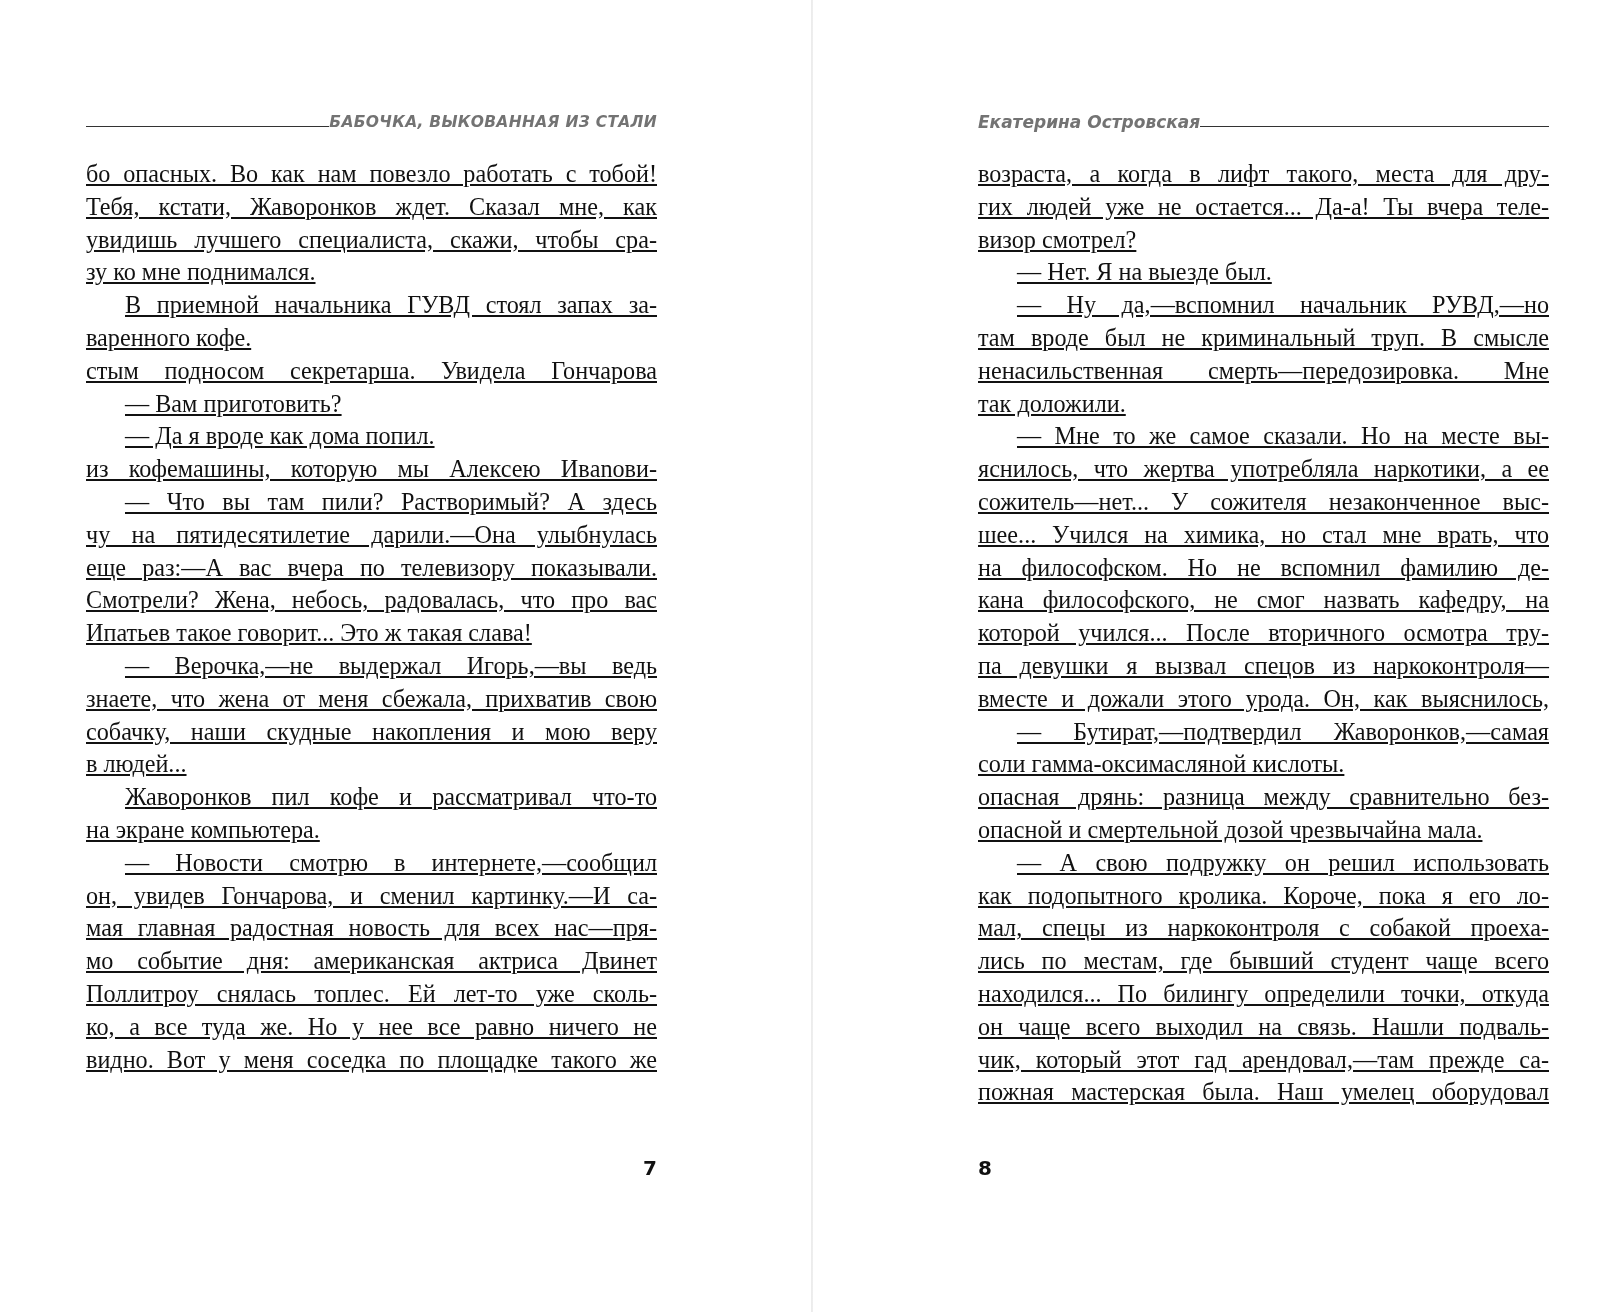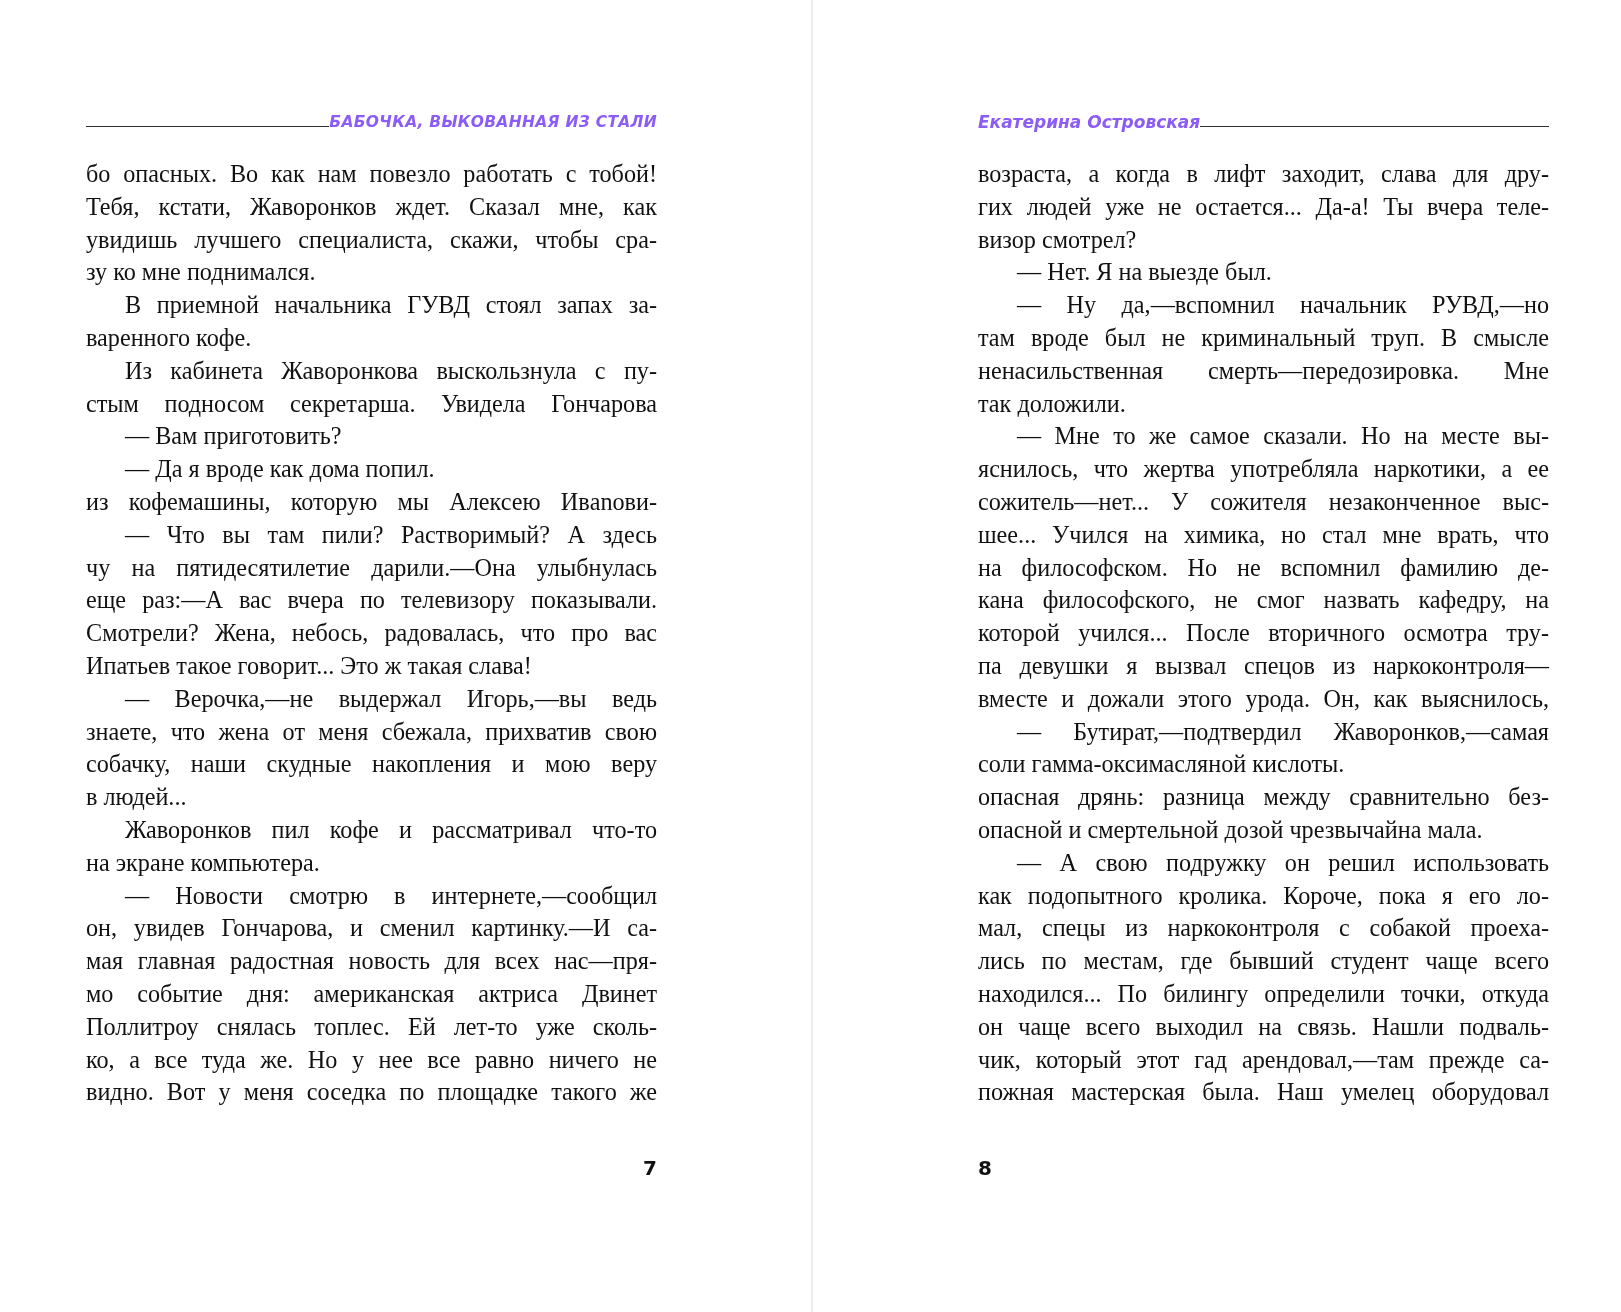--- a/index.html
+++ b/index.html
@@ -5,26 +5,26 @@
   html, body { margin: 0; padding: 0; background: #ffffff; }
   body { width: 1621px; height: 1312px; position: relative; overflow: hidden; }
   .spread { position: absolute; left: 0; top: 0; width: 1621px; height: 1312px; background: #ffffff; }
   .gutter { position: absolute; left: 811px; top: 0; width: 2px; height: 1312px; background: linear-gradient(to right, #f2f2f2, #e6e6e6, #f5f5f5); }
   .page { position: absolute; top: 0; height: 1312px; }
   .page.left { left: 86px; width: 571px; }
   .page.right { left: 978px; width: 571px; }
 
   .running-head { position: absolute; top: 108px; left: 0; width: 571px; height: 24px; display: flex; align-items: flex-end; }
   .running-head .rule { flex: 1; border-bottom: 1.6px solid #333; height: 0; margin-bottom: 5px; }
-  .running-head .rh-text { font-family: "DejaVu Sans", sans-serif; font-weight: bold; font-style: italic; color: #8b5cf6; font-size: 16.5px; white-space: nowrap; line-height: 20px; }
+  .running-head .rh-text { font-family: "DejaVu Sans", sans-serif; font-weight: bold; font-style: italic; color: #737373; font-size: 16.5px; white-space: nowrap; line-height: 20px; }
   .page.left .rh-text { text-transform: uppercase; letter-spacing: 0.3px; font-size: 15.5px; }
   .page.right .rh-text { font-size: 17px; }
 
   .body-text { position: absolute; top: 158px; left: 0; width: 571px; font-family: "Liberation Serif", serif; font-size: 24.2px; line-height: 32.8px; color: #111; text-align: justify; }
-  .line { display: block; white-space: nowrap; text-align-last: justify; text-align: justify; height: 32.8px; }
+  .line { display: block; white-space: nowrap; text-align-last: justify; text-align: justify; height: 32.8px; text-decoration: underline; }
   .line.last { text-align-last: left; }
   .line.indent { padding-left: 39px; }
 
   .folio { position: absolute; top: 1156px; font-family: "DejaVu Sans", sans-serif; font-weight: bold; font-size: 20px; color: #111; }
   .page.left .folio { right: 0; }
   .page.right .folio { left: 0; }
 </style>
 </head>
 <body>
 
@@ -36,21 +36,20 @@
       <span class="rule"></span>
       <span class="rh-text">Бабочка, выкованная из стали</span>
     </div>
     <div class="body-text" id="left-body">
         <span class="line">бо опасных. Во как нам повезло работать с тобой!</span>
         <span class="line">Тебя, кстати, Жаворонков ждет. Сказал мне, как</span>
         <span class="line">увидишь лучшего специалиста, скажи, чтобы сра-</span>
         <span class="line last">зу ко мне поднимался.</span>
         <span class="line indent">В приемной начальника ГУВД стоял запах за-</span>
         <span class="line last">варенного кофе.</span>
-        <span class="line indent">Из кабинета Жаворонкова выскользнула с пу-</span>
         <span class="line">стым подносом секретарша. Увидела Гончарова</span>
         <span class="line indent last">— Вам приготовить?</span>
         <span class="line indent last">— Да я вроде как дома попил.</span>
         <span class="line">из кофемашины, которую мы Алексею Ивanoви-</span>
         <span class="line indent">— Что вы там пили? Растворимый? А здесь</span>
         <span class="line">чу на пятидесятилетие дарили.—Она улыбнулась</span>
         <span class="line">еще раз:—А вас вчера по телевизору показывали.</span>
         <span class="line">Смотрели? Жена, небось, радовалась, что про вас</span>
         <span class="line last">Ипатьев такое говорит... Это ж такая слава!</span>
         <span class="line indent">— Верочка,—не выдержал Игорь,—вы ведь</span>
@@ -69,21 +68,21 @@
       </div>
     <div class="folio">7</div>
   </div>
 
   <div class="page right">
     <div class="running-head">
       <span class="rh-text">Екатерина Островская</span>
       <span class="rule"></span>
     </div>
     <div class="body-text" id="right-body">
-        <span class="line">возраста, а когда в лифт заходит, слава для дру-</span>
+        <span class="line">возраста, а когда в лифт такого, места для дру-</span>
         <span class="line">гих людей уже не остается... Да-а! Ты вчера теле-</span>
         <span class="line last">визор смотрел?</span>
         <span class="line indent last">— Нет. Я на выезде был.</span>
         <span class="line indent">— Ну да,—вспомнил начальник РУВД,—но</span>
         <span class="line">там вроде был не криминальный труп. В смысле</span>
         <span class="line">ненасильственная смерть—передозировка. Мне</span>
         <span class="line last">так доложили.</span>
         <span class="line indent">— Мне то же самое сказали. Но на месте вы-</span>
         <span class="line">яснилось, что жертва употребляла наркотики, а ее</span>
         <span class="line">сожитель—нет... У сожителя незаконченное выс-</span>

